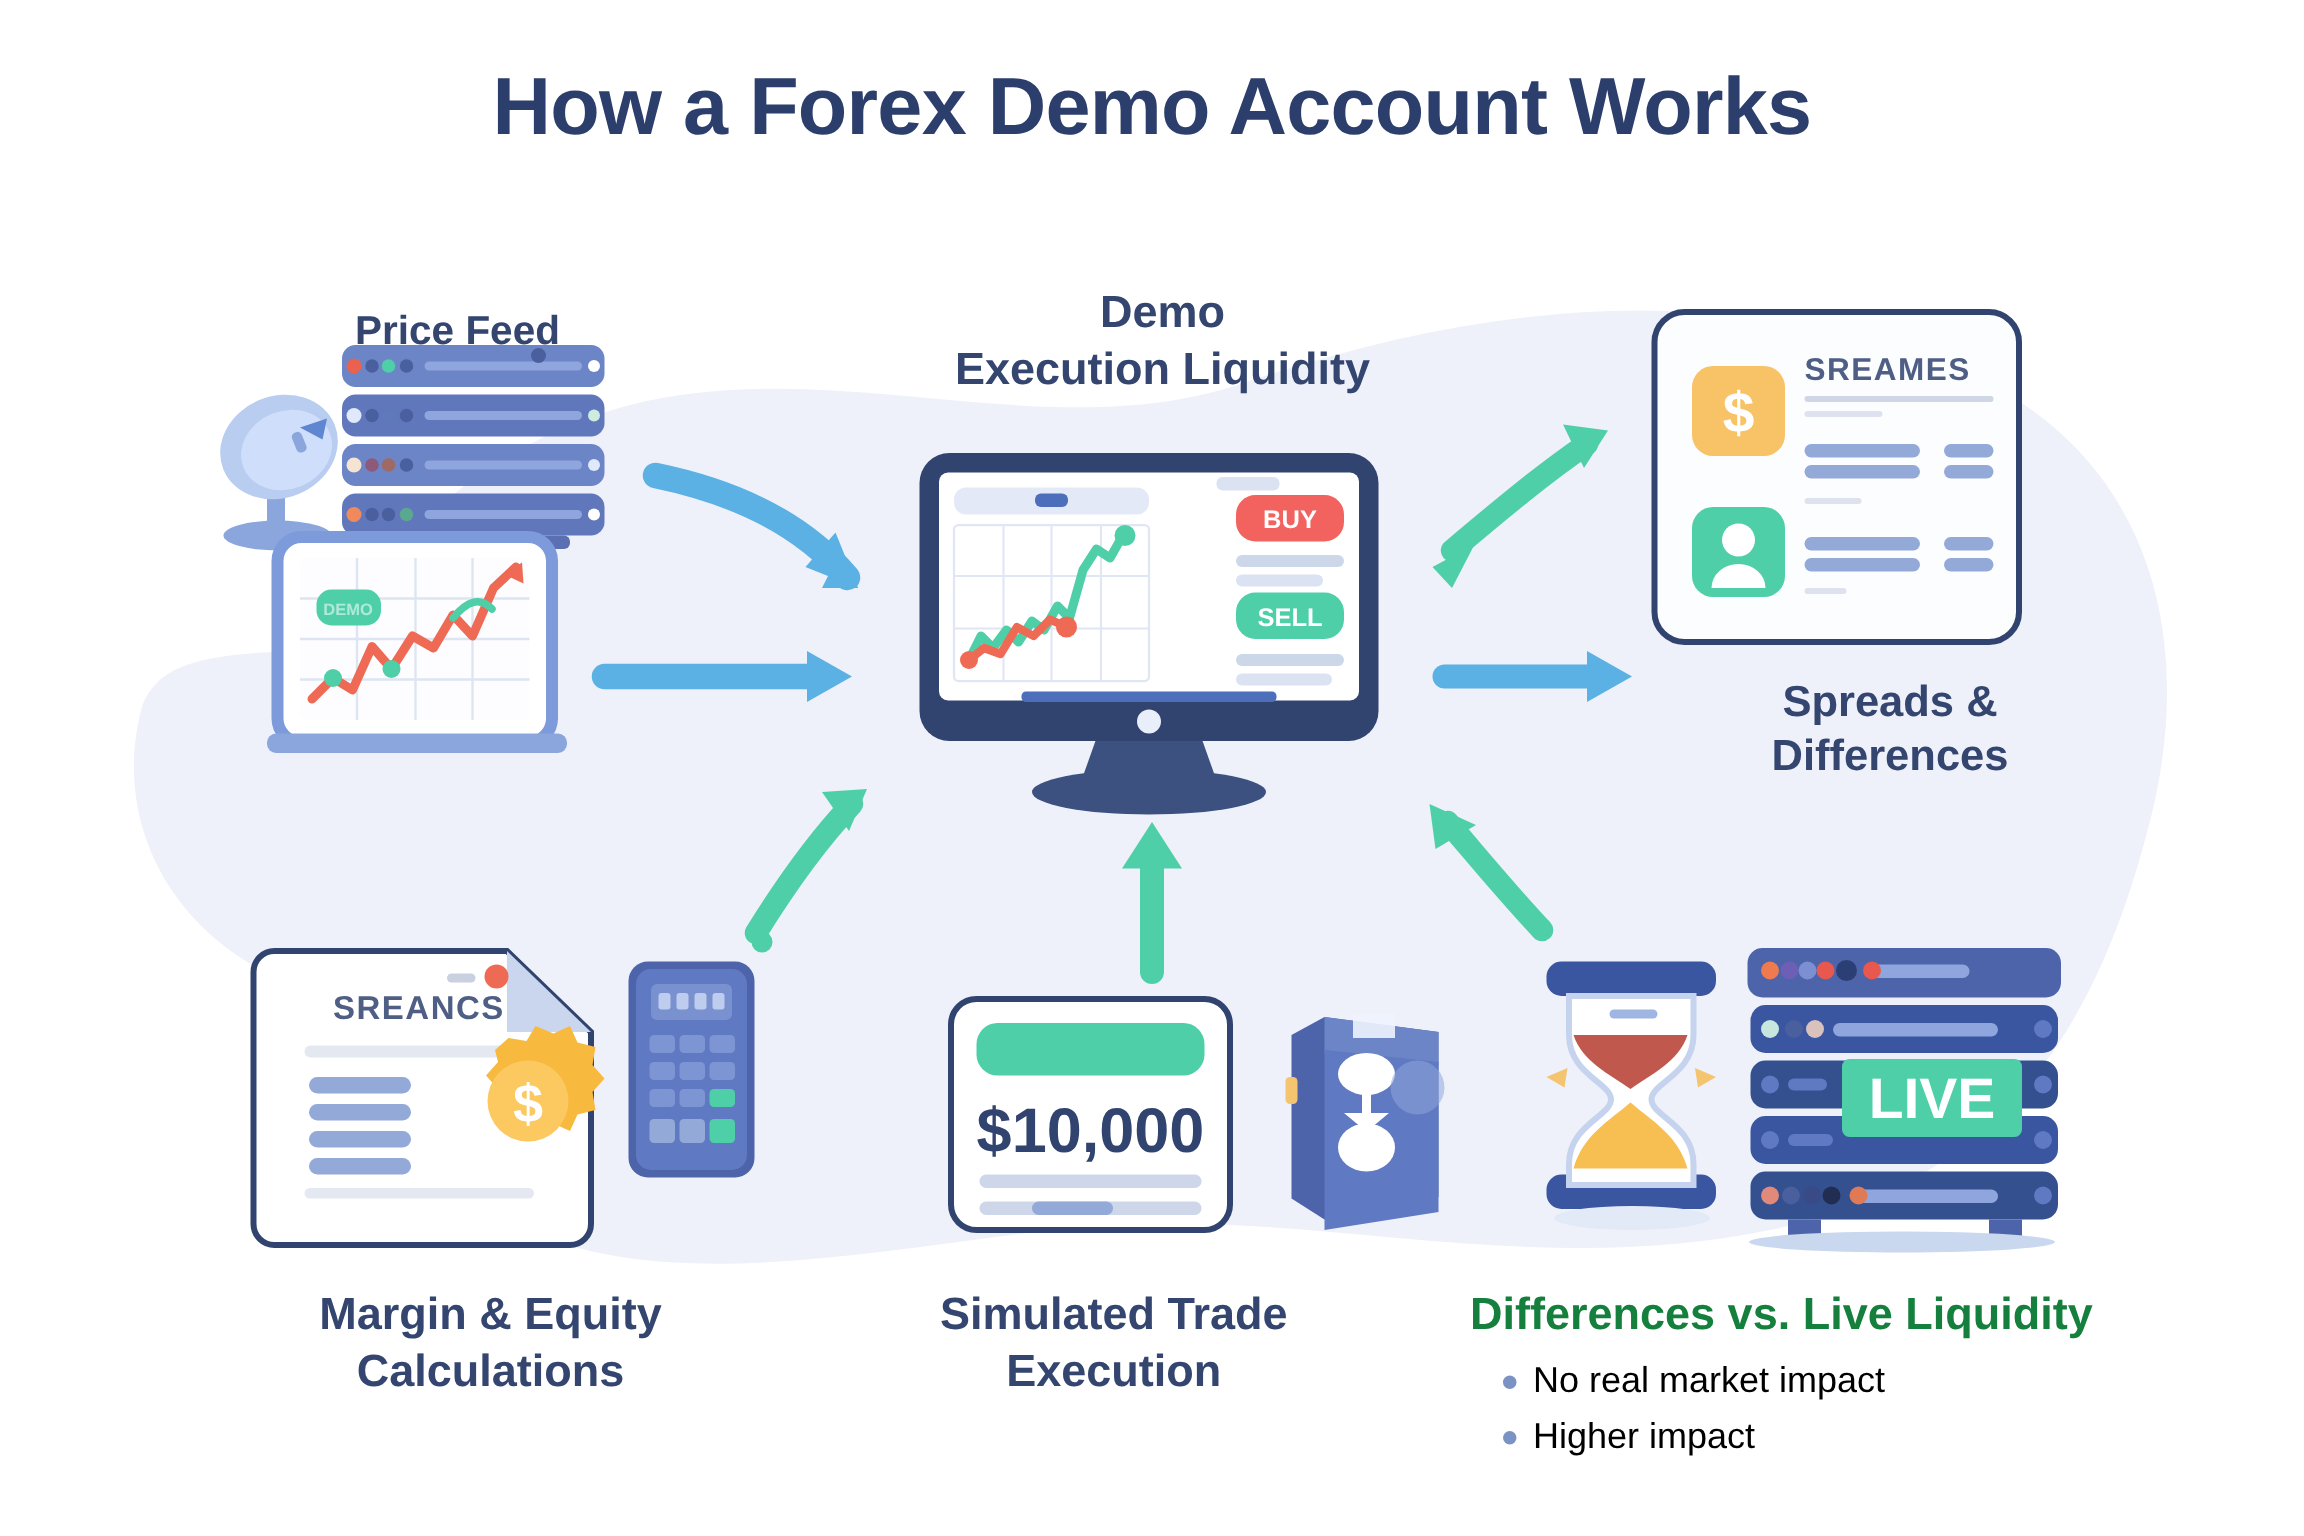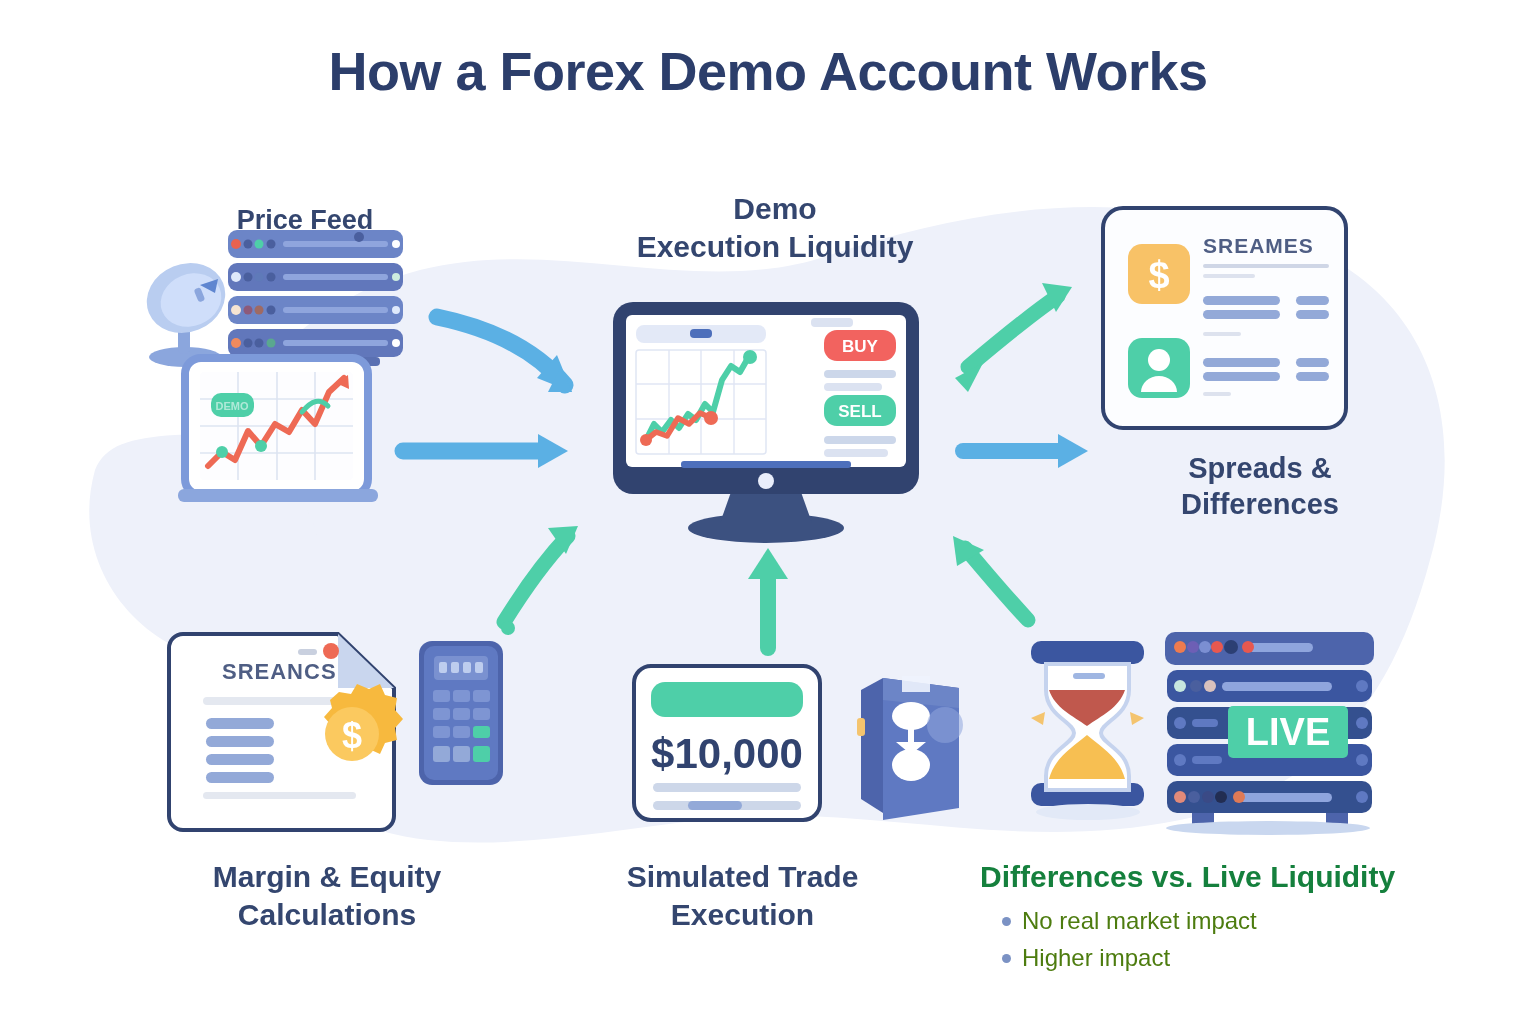--- a/index.html
+++ b/index.html
@@ -26,21 +26,21 @@
   .lbl-pricefeed { top:168px; left:145px; width:320px; font-size:27px;margin-top:36px; }
   .lbl-demo { top:190px; left:540px; width:470px; font-size:30px; }
   .lbl-spreads { top:450px; left:1090px; width:340px; font-size:29px; }
   .lbl-margin { top:858px; left:128px; width:398px; font-size:30px; }
   .lbl-sim { top:858px; left:555px; width:375px; font-size:30px; }
 
   .diffs { position:absolute; top:858px; left:980px; width:470px; }
   .diffs .dtitle { font-size:30px; font-weight:bold; color:#15803d; line-height:1.25; }
   .diffs ul { margin:6px 0 0 0; padding:0; list-style:none; }
   .diffs li {
-    font-size:24px; color:#4d7c0f; font-weight:normal;
+    font-size:24px; color:#000000; font-weight:normal;
     padding-left:42px; position:relative; line-height:1.55;
   }
   .diffs li:before {
     content:""; position:absolute; left:22px; top:15px;
     width:9px; height:9px; border-radius:50%; background:#7b92c4;
   }
 </style>
 </head>
 <body>
 

